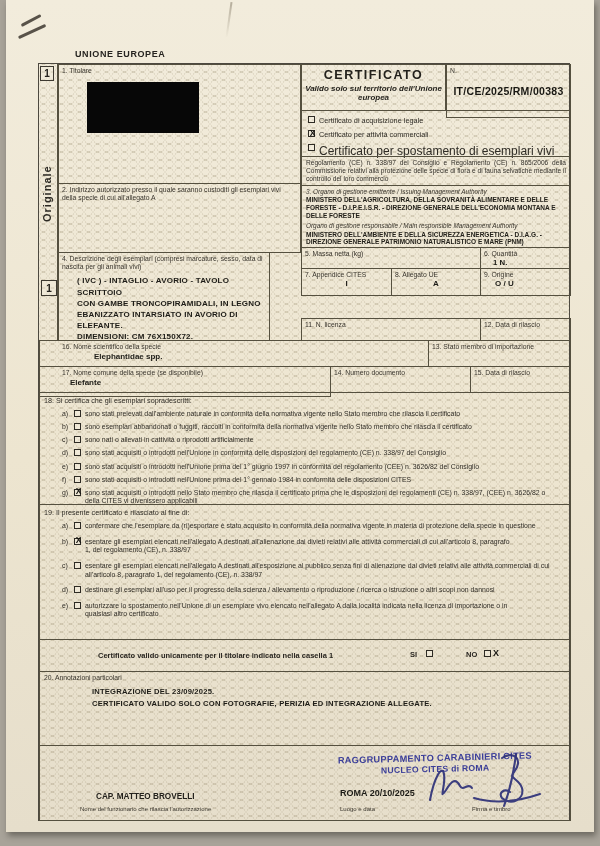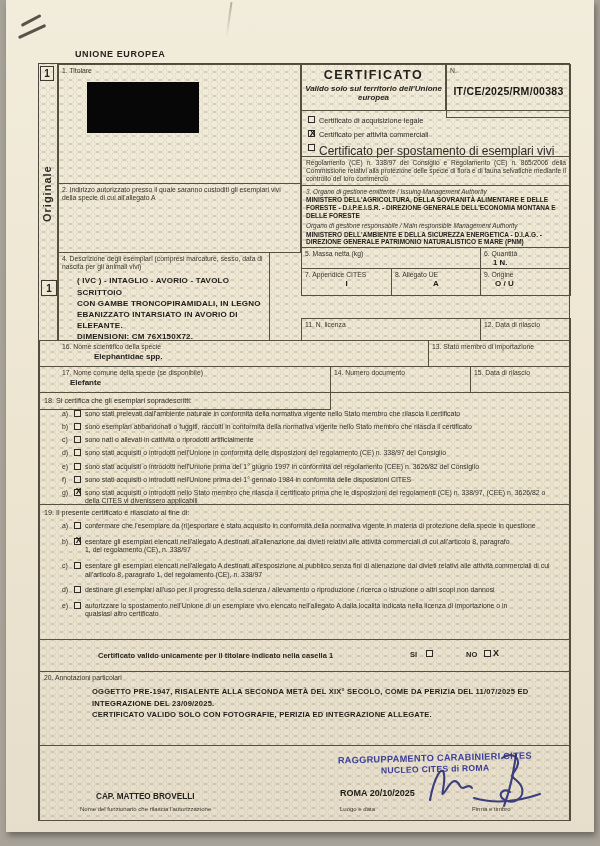--- a/index.html
+++ b/index.html
@@ -154,21 +154,21 @@
     </div>
 
     <div class="bx" style="left:0; top:276px; width:390px; height:27px;">
       <div class="lbl" style="margin:2px 0 0 22px;">16. Nome scientifico della specie</div>
       <div class="valbig" style="margin:1px 0 0 30px; font-size:8px;padding-left:24px;">Elephantidae spp.</div>
     </div>
     <div class="bx" style="left:389px; top:276px; width:143px; height:27px;">
       <div class="lbl" style="margin:2px 0 0 3px;">13. Stato membro di importazione</div>
     </div>
 
-    <div class="bx" style="left:0; top:302px; width:292px; height:44px;">
+    <div class="bx" style="left:0; top:302px; width:292px; height:31px;">
       <div class="lbl" style="margin:2px 0 0 22px;">17. Nome comune della specie (se disponibile)</div>
       <div class="valbig" style="margin:1px 0 0 30px; font-size:8px;">Elefante</div>
     </div>
     <div class="bx" style="left:291px; top:302px; width:141px; height:27px;">
       <div class="lbl" style="margin:2px 0 0 3px;">14. Numero documento</div>
     </div>
     <div class="bx" style="left:431px; top:302px; width:101px; height:27px;">
       <div class="lbl" style="margin:2px 0 0 3px;">15. Data di rilascio</div>
     </div>
 
@@ -275,21 +275,20 @@
           <span class="cbm"></span>
         </span>
       <span style="position:absolute; left:426px; top:10px; font-size:7.5px; font-weight:bold; color:#2a2722;">NO</span>
       <span class="cb" style="position:absolute; left:444px; top:10px;"></span>
       <span style="position:absolute; left:453px; top:8px; font-size:9px; font-weight:bold; color:#14130f;">X</span>
     </div>
 
     <div class="bx" style="left:0; top:607px; width:532px; height:75px;">
       <div class="lbl" style="margin:2px 0 0 4px;">20. Annotazioni particolari</div>
       <div style="margin:4px 0 0 52px;">
-        <div class="f4line" style="font-size:7.6px; line-height:1.5;">OGGETTO PRE-1947, RISALENTE ALLA SECONDA METÀ DEL XIX° SECOLO,  COME DA PERIZIA DEL 11/07/2025 ED</div>
         <div class="f4line" style="font-size:7.6px; line-height:1.5;">INTEGRAZIONE DEL 23/09/2025.</div>
         <div class="f4line" style="font-size:7.6px; line-height:1.5;">CERTIFICATO VALIDO SOLO CON FOTOGRAFIE, PERIZIA ED INTEGRAZIONE ALLEGATE.</div>
       </div>
     </div>
 
     <div class="bx" style="left:0; top:681px; width:532px; height:76px;">
       <div class="stamp" style="left:265px; top:6px; width:260px;">
         <div class="l1">RAGGRUPPAMENTO CARABINIERI CITES</div>
         <div class="l2">NUCLEO CITES di ROMA</div>
       </div>

